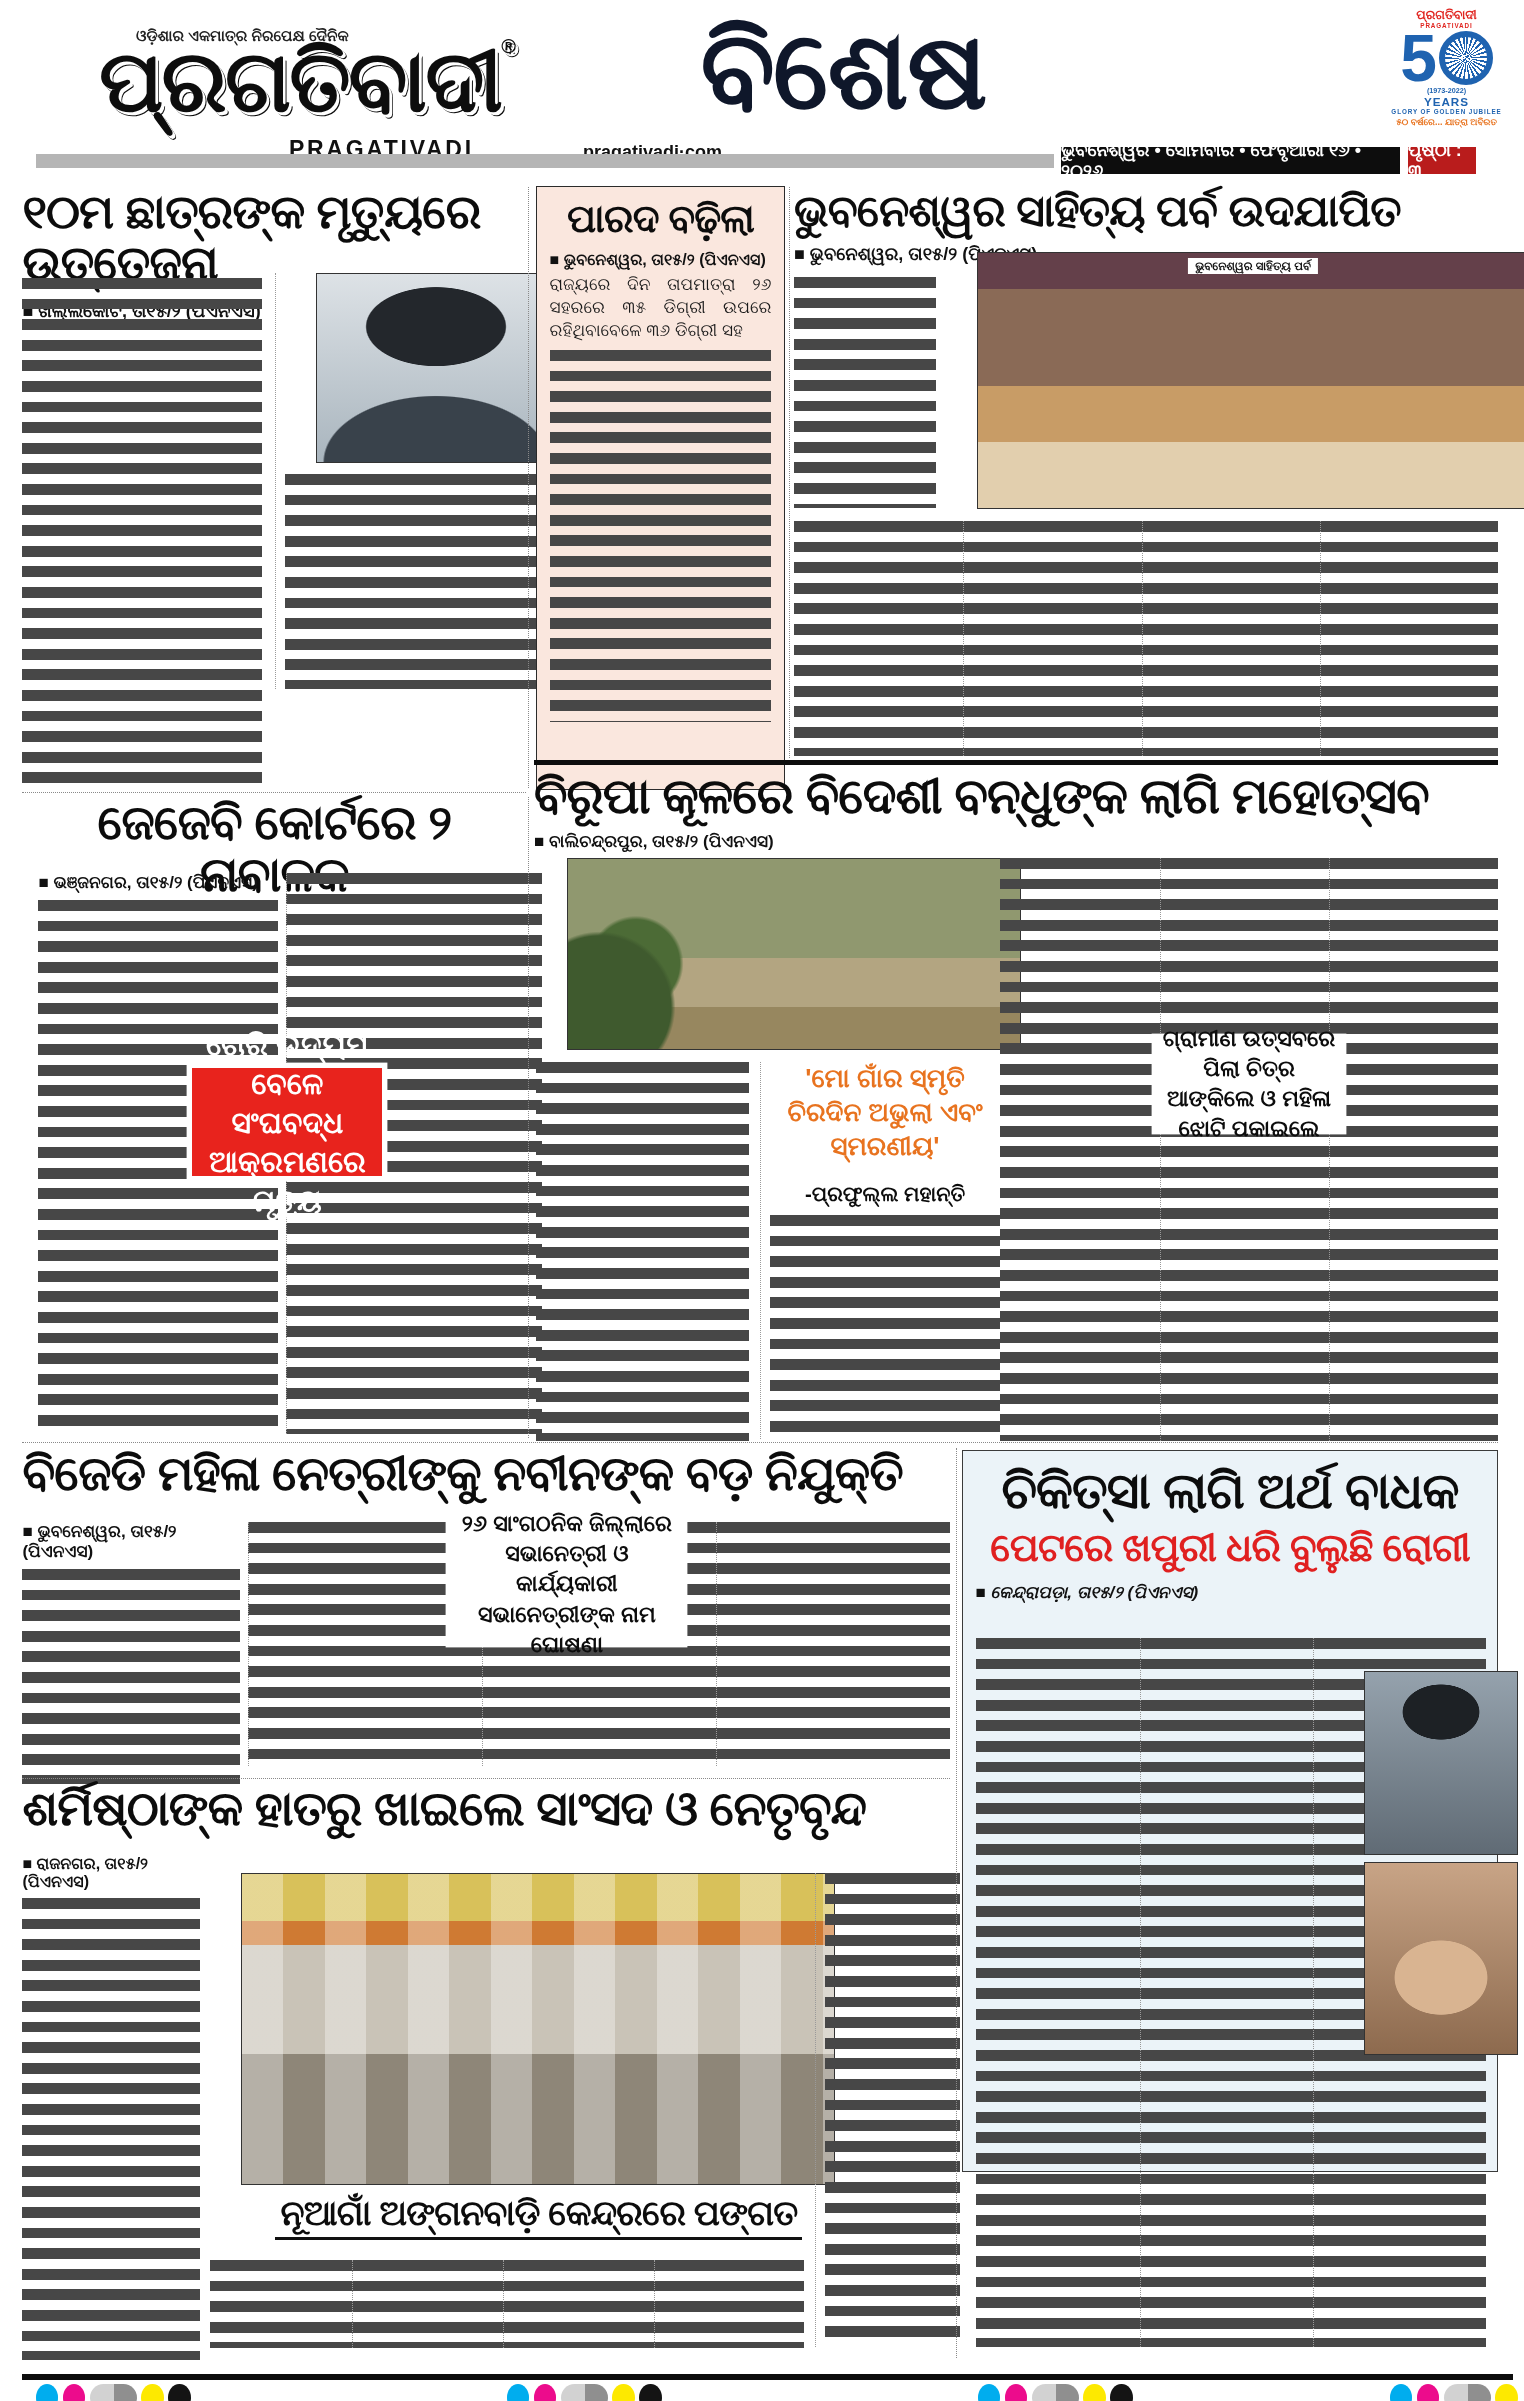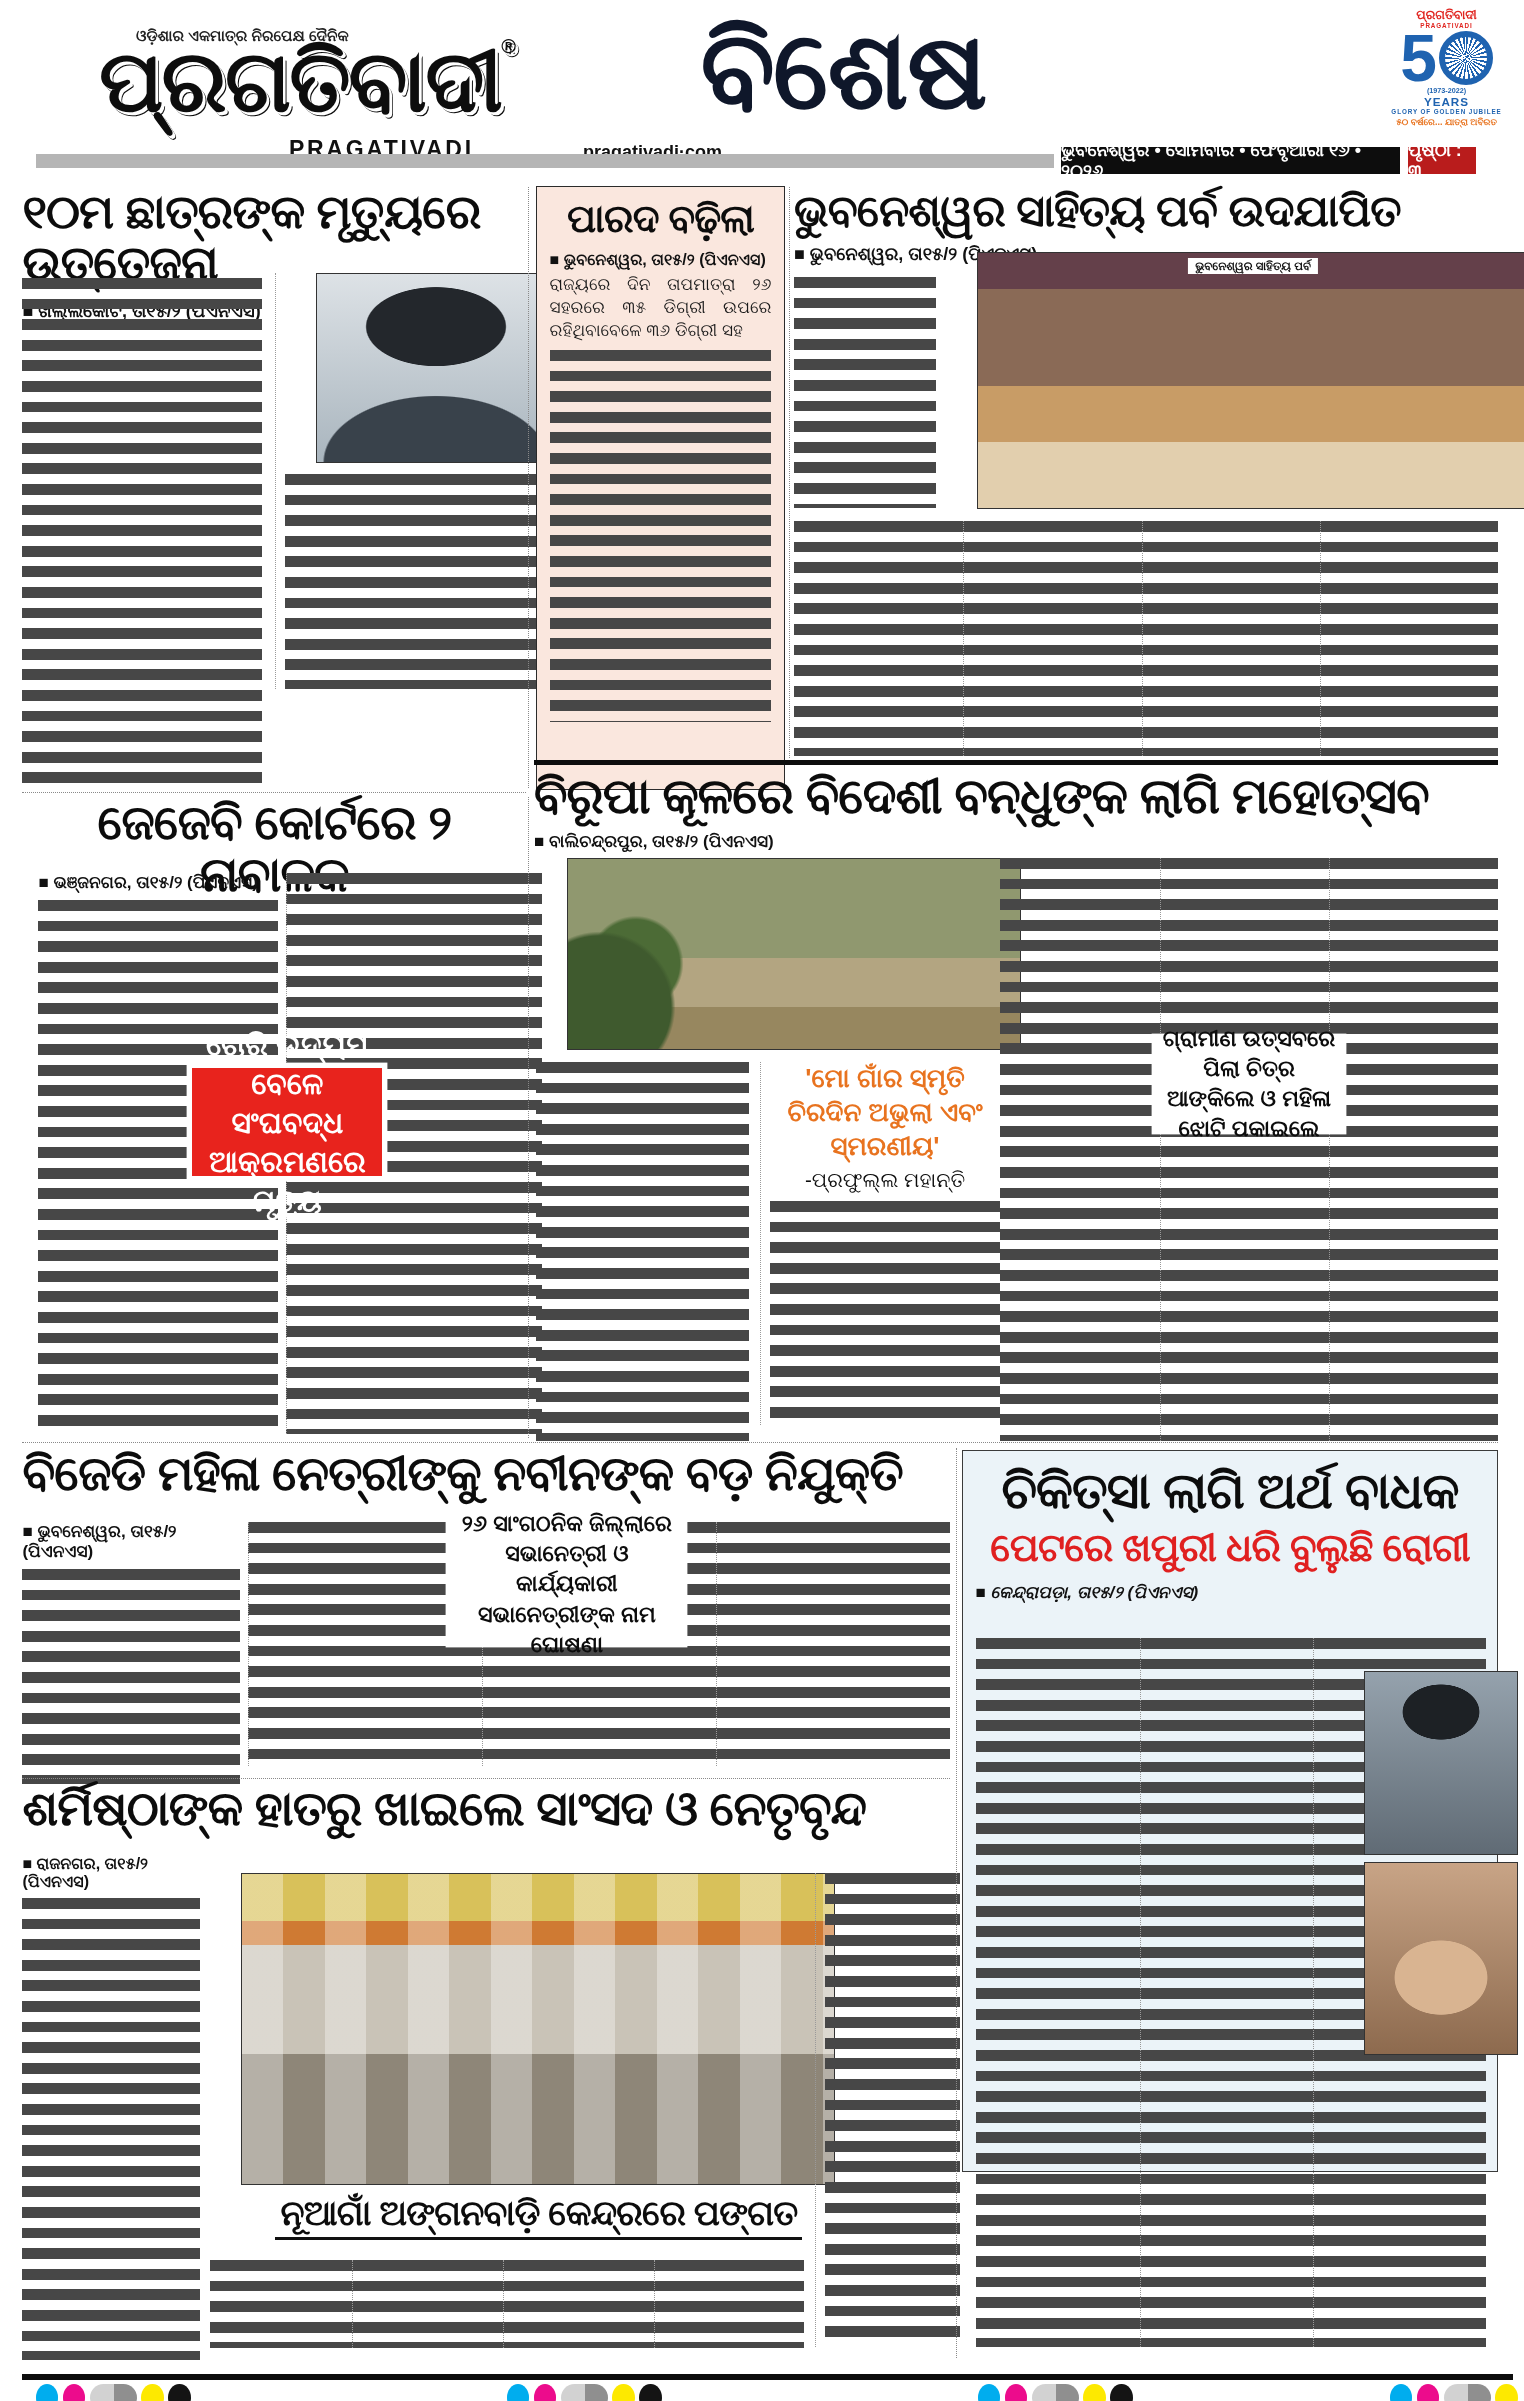--- a/index.html
+++ b/index.html
@@ -43,21 +43,21 @@
   .col+.col{border-left:1.8px dotted #9a9a9a;}
   .photo{border:0.9px solid #333;position:relative;box-sizing:border-box;margin-left:31px;}
   .inset-black{background:#0d0d0d;color:#fff;font-size:24px;font-weight:900;text-align:center;
         line-height:1.35;display:flex;align-items:center;justify-content:center;padding:7.2px;box-sizing:border-box;}
   .inset-red{background:#e8231d;color:#fff;font-size:30px;font-weight:900;text-align:center;
         line-height:1.3;display:flex;align-items:center;justify-content:center;padding:7.2px;box-sizing:border-box;
         box-shadow:0 0 0 5.4px #fff;}
   .inset-bold{background:#fff;color:#0c0c0c;font-size:22.4px;font-weight:900;text-align:center;line-height:1.35;
         display:flex;align-items:center;justify-content:center;box-shadow:0 0 0 5.4px #fff;}
   .quote{color:#e8731f;font-size:26px;font-weight:900;text-align:center;line-height:1.3;}
-  .quote-attr{color:#0c0c0c;font-size:20.6px;font-weight:400;text-align:center;margin-top:5px;}
+  .quote-attr{color:#0c0c0c;font-size:20.6px;font-weight:700;text-align:center;margin-top:19px;}
   .sep-v{position:absolute;border-left:1.8px dotted #8a8a8a;width:0;}
   .sep-h{position:absolute;border-top:1.8px dotted #8a8a8a;height:0;}
   .rule{position:absolute;background:#0d0d0d;}
   
   .ph-boy{background:
       radial-gradient(ellipse 56% 40% at 50% 28%,#23272c 0 52%,rgba(0,0,0,0) 53%),
       radial-gradient(ellipse 78% 58% at 50% 100%,#39424b 0 60%,rgba(0,0,0,0) 61%),
       linear-gradient(#dde2e6,#a9b5be);}
   .ph-stage{background:
       linear-gradient(to bottom,#64404a 0 14%,#8a6a56 14% 52%,#c89c66 52% 74%,#e2cfae 74%);}

